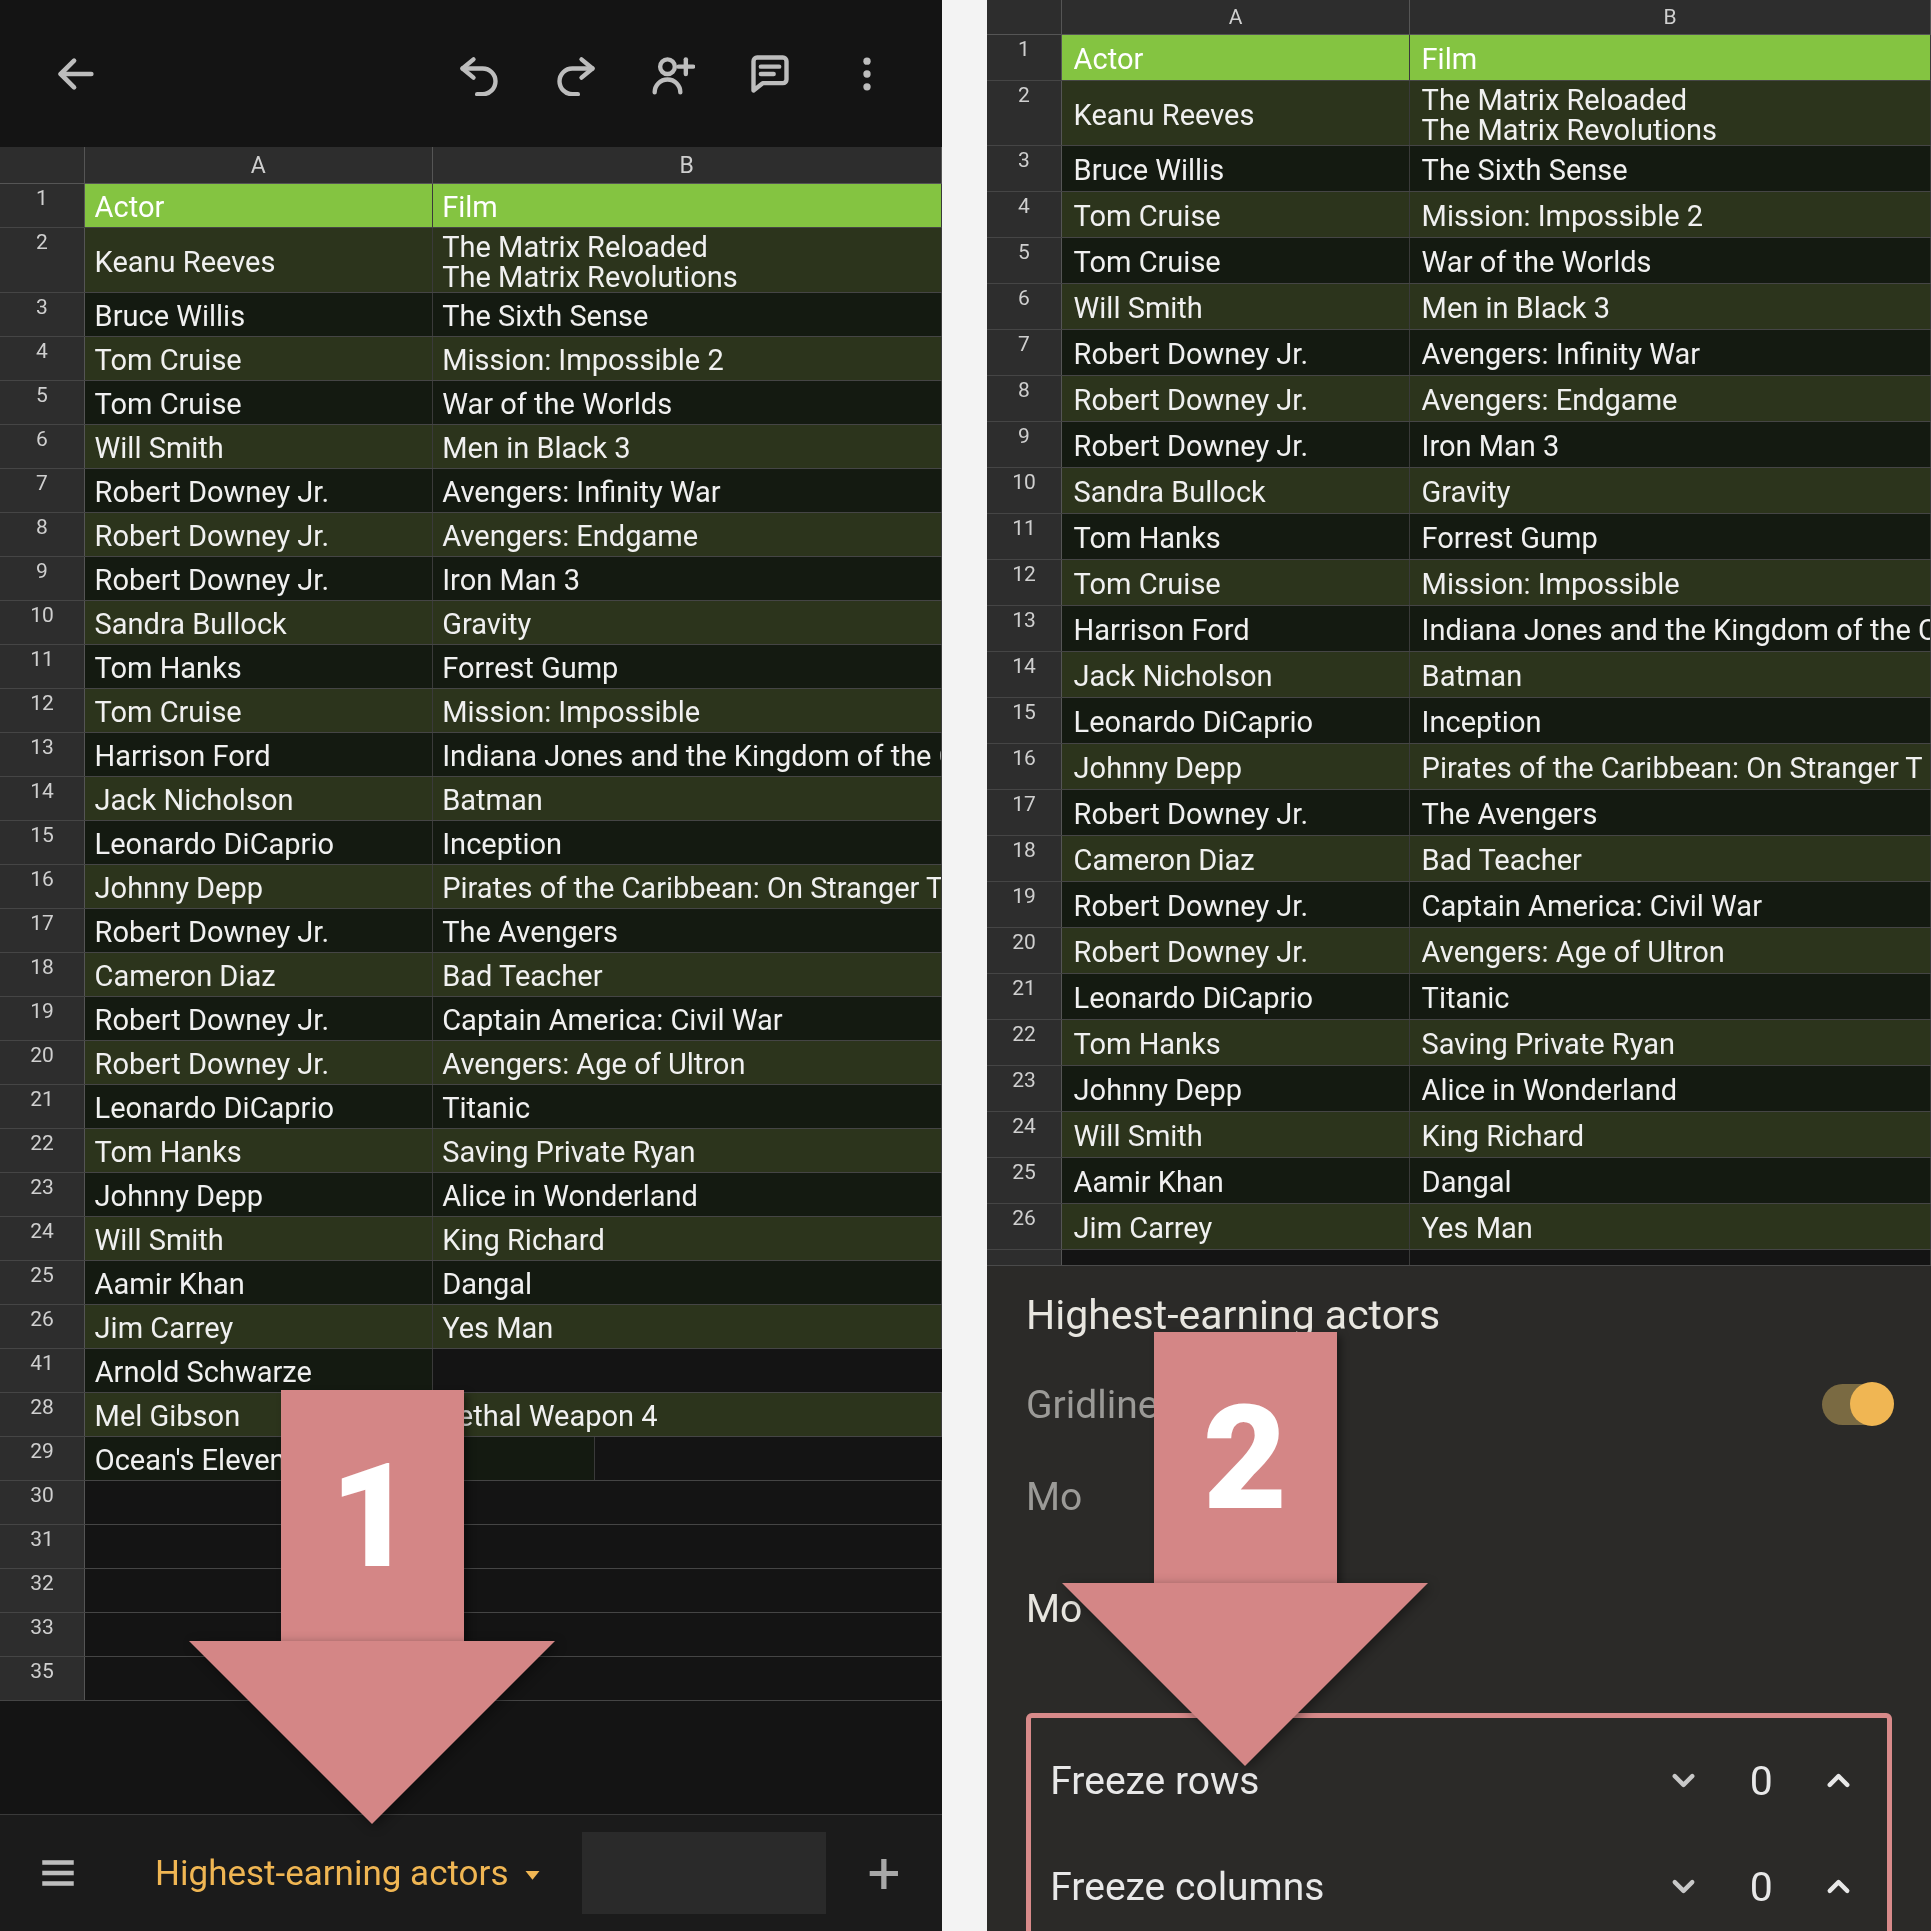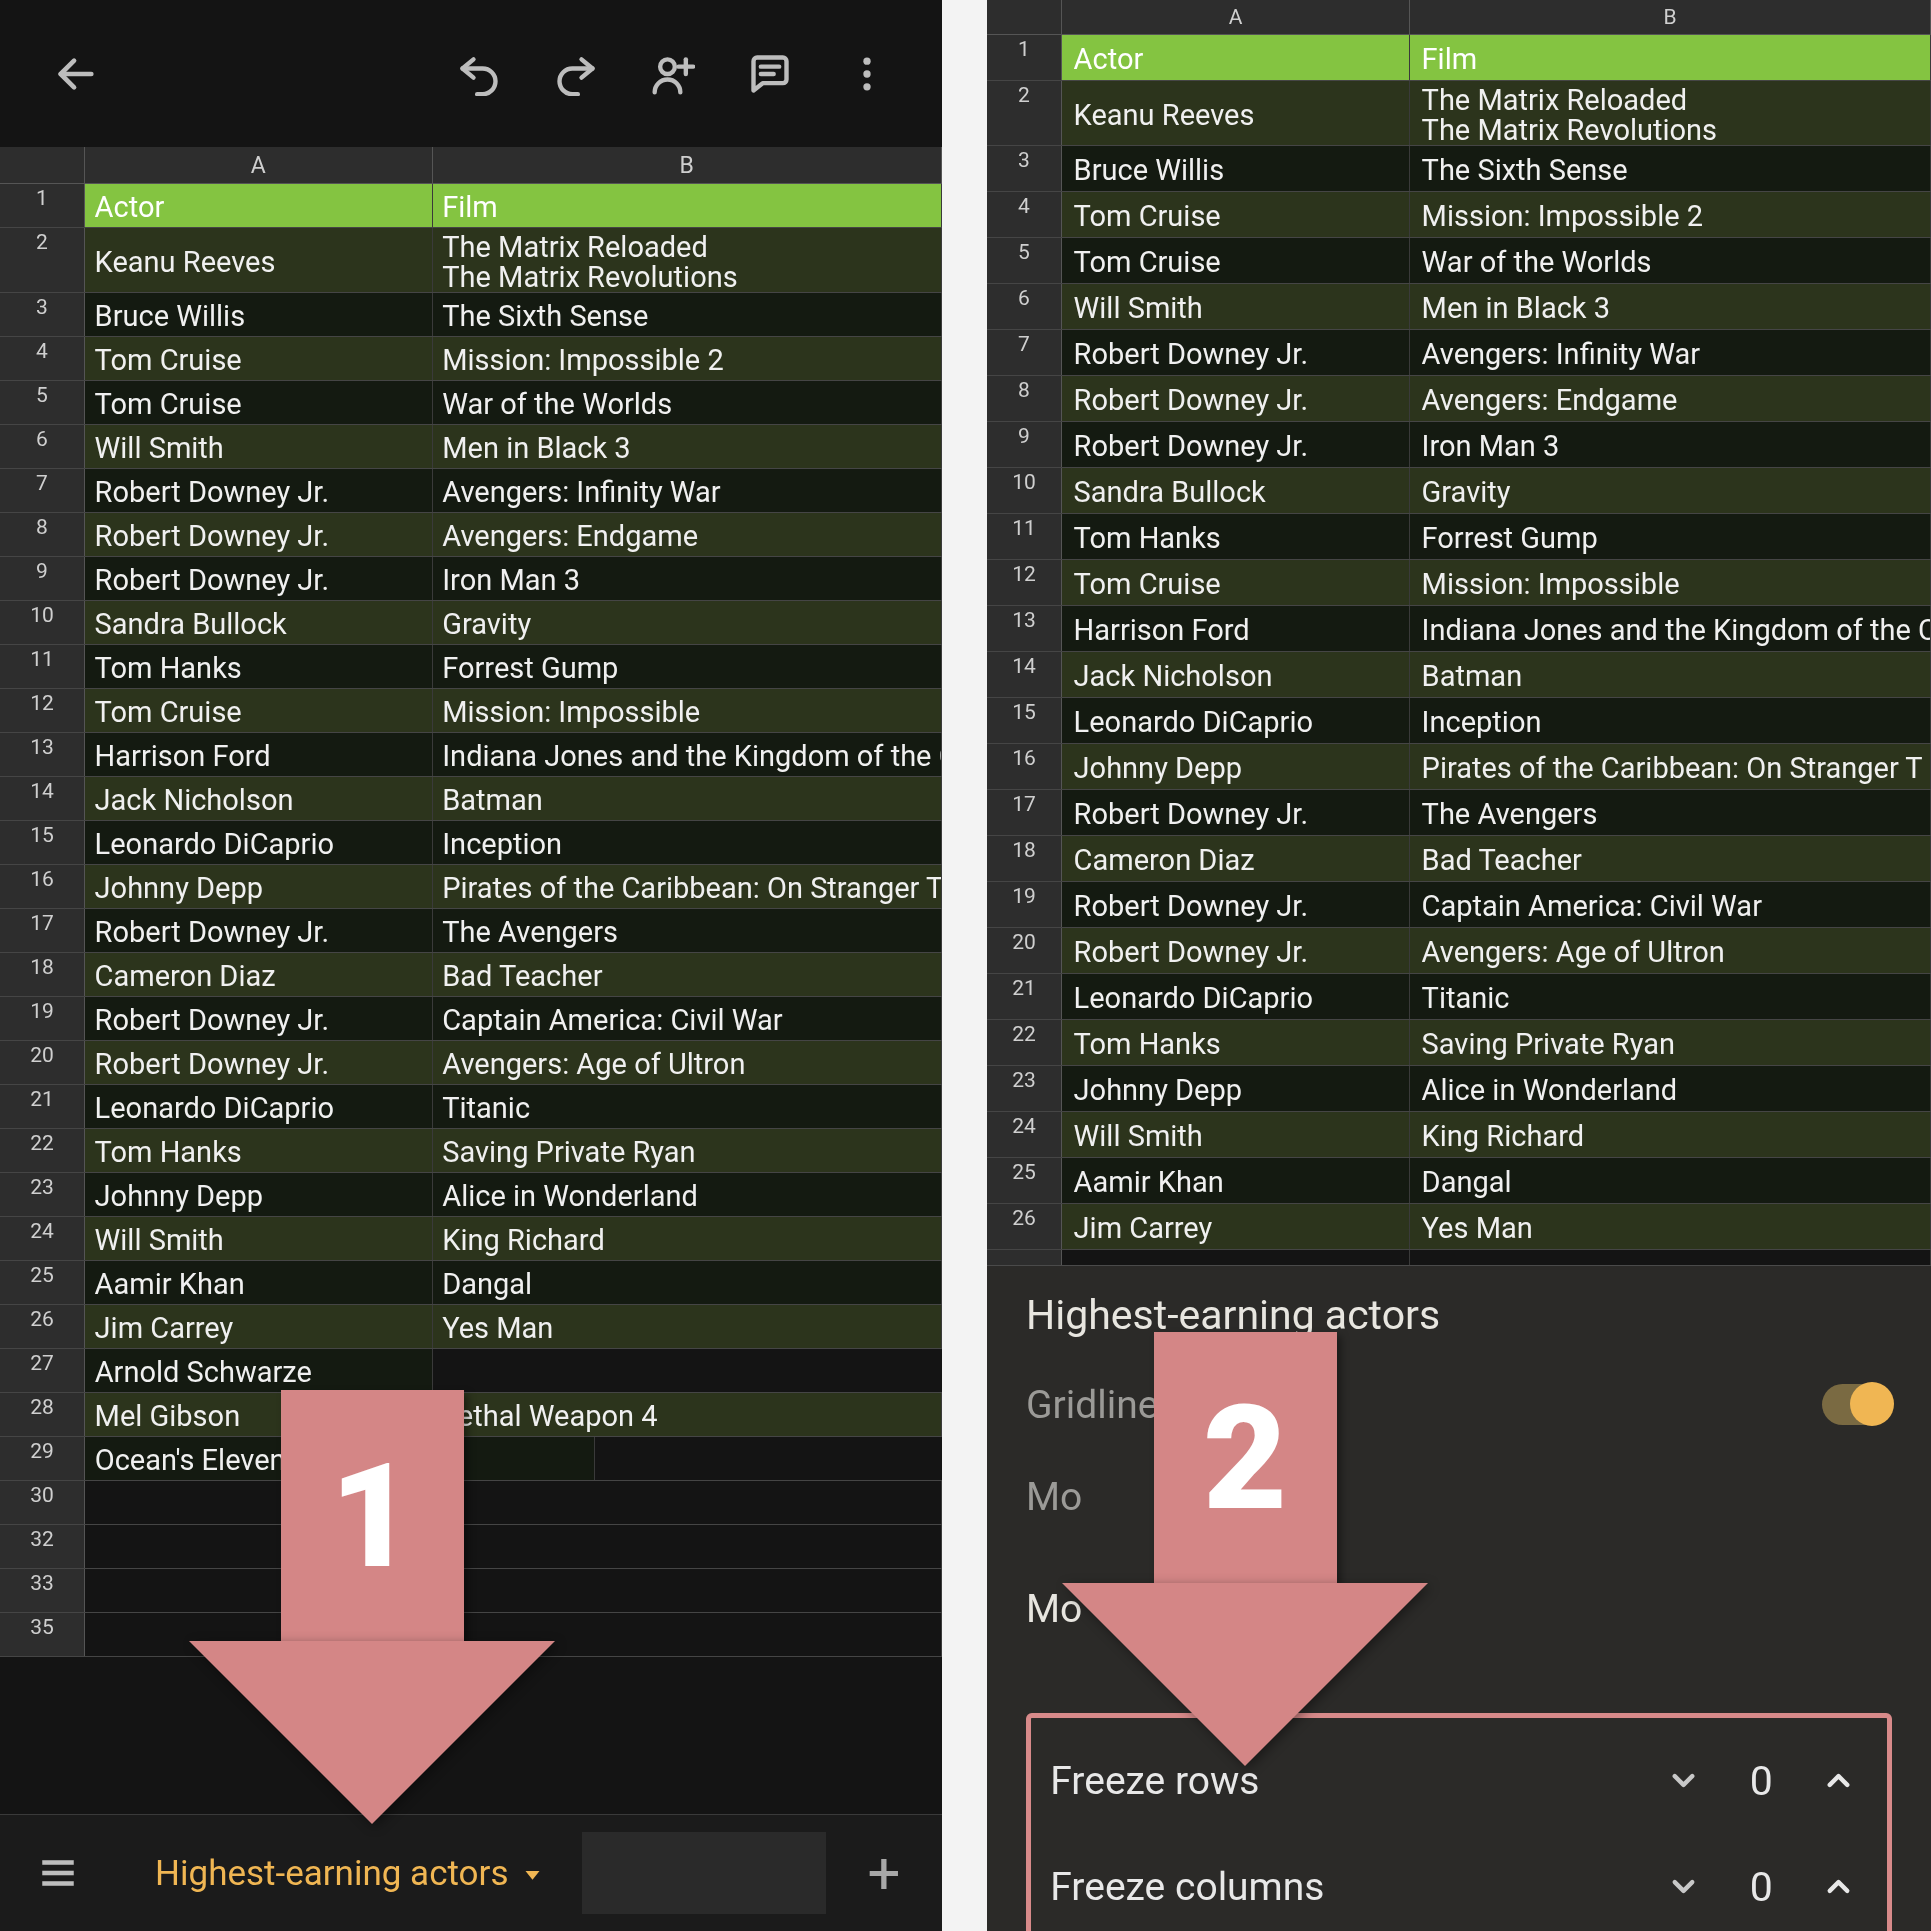--- a/index.html
+++ b/index.html
@@ -365,34 +365,39 @@
             <div class="rn">25</div>
             <div class="ca">Aamir Khan</div>
             <div class="cb">Dangal</div>
           </div>
           <div class="row shade0">
             <div class="rn">26</div>
             <div class="ca">Jim Carrey</div>
             <div class="cb">Yes Man</div>
           </div>
           <div class="row shade1">
-            <div class="rn">27</div>
+            <div class="rn">41</div>
             <div class="ca">Arnold Schwarze</div>
           </div>
           <div class="row shade0">
             <div class="rn">28</div>
             <div class="ca">Mel Gibson</div>
             <div class="cb">Lethal Weapon 4</div>
           </div>
           <div class="row shade1">
             <div class="rn">29</div>
             <div class="cb">Ocean's Eleven</div>
           </div>
           <div class="row empty">
             <div class="rn">30</div>
+            <div class="ca"></div>
+            <div class="cb"></div>
+          </div>
+          <div class="row empty">
+            <div class="rn">31</div>
             <div class="ca"></div>
             <div class="cb"></div>
           </div>
           <div class="row empty">
             <div class="rn">32</div>
             <div class="ca"></div>
             <div class="cb"></div>
           </div>
           <div class="row empty">
             <div class="rn">33</div>

